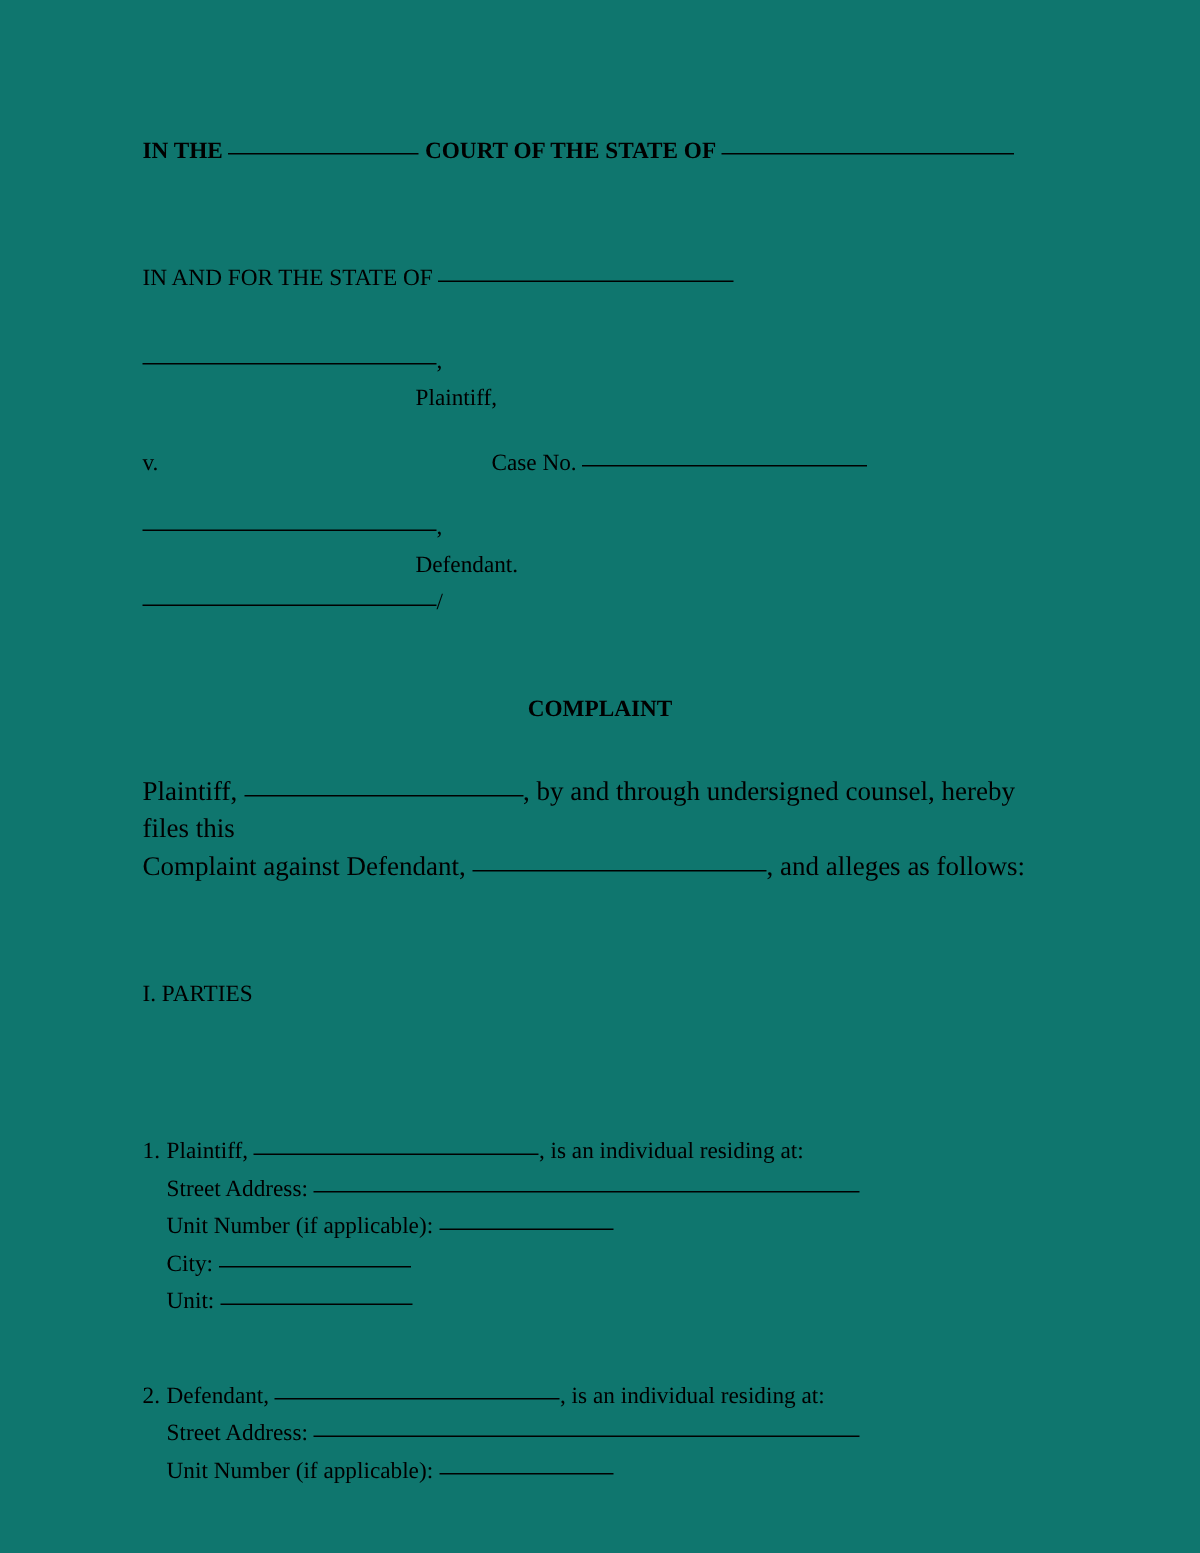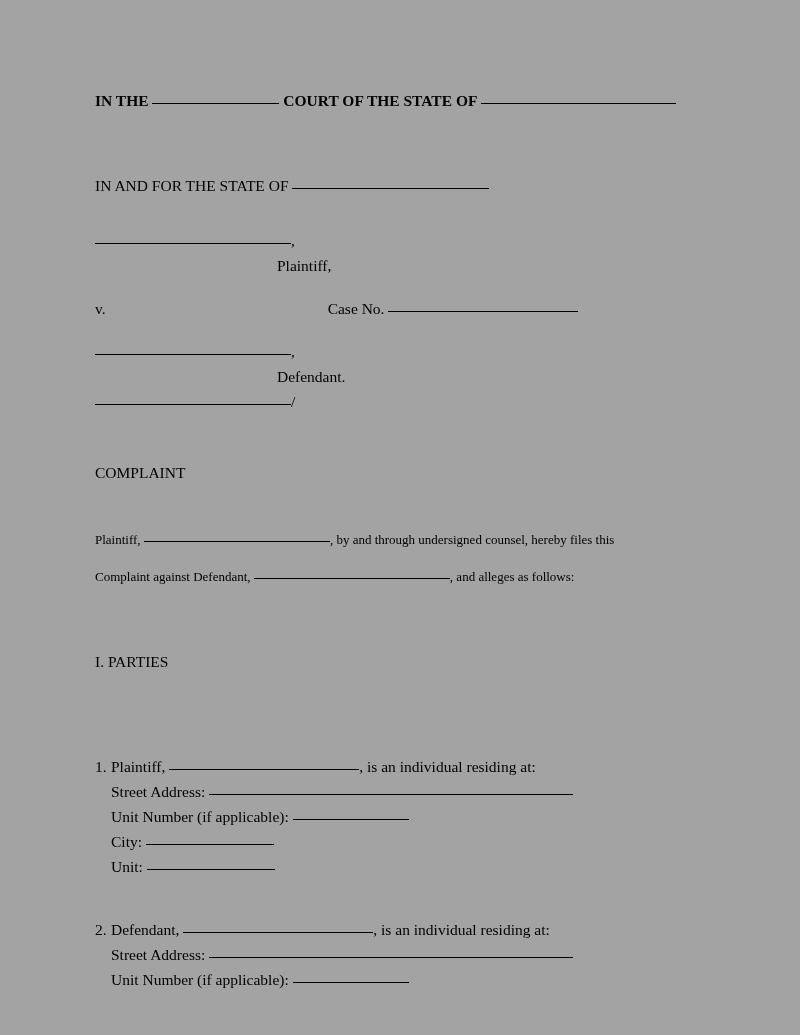--- a/index.html
+++ b/index.html
@@ -12,21 +12,21 @@
     width: 800px;
     height: 1035px;
     overflow: hidden;
     font-family: "Liberation Serif", "DejaVu Serif", serif;
     color: #000000;
   }
   .page {
     position: relative;
     width: 800px;
     height: 1035px;
-    background: #a3a3a3;
+    background: #0f766e;
     box-sizing: border-box;
     padding-left: 18px;
   }
   .content {
     position: absolute;
     left: 95px;
     top: 88px;
     width: 610px;
   }
   .line {
@@ -69,28 +69,28 @@
   }
   .sub {
     padding-left: 16px;
   }
   .heading-section {
     font-weight: normal;
     font-size: 15.5px;
     line-height: 25px;
   }
   .title-complaint {
-    font-weight: normal;
+    font-weight: bold;
     font-size: 15.5px;
     line-height: 25px;
+    text-align: center;
   }
   .para {
-    font-size: 13px;
+    font-size: 18px;
     line-height: 25px;
-    margin-top: 12px;
   }
 </style>
 </head>
 <body>
 
 <div class="page">
   <div class="content">
 
     <div class="line bold">
       <span>IN THE</span>

